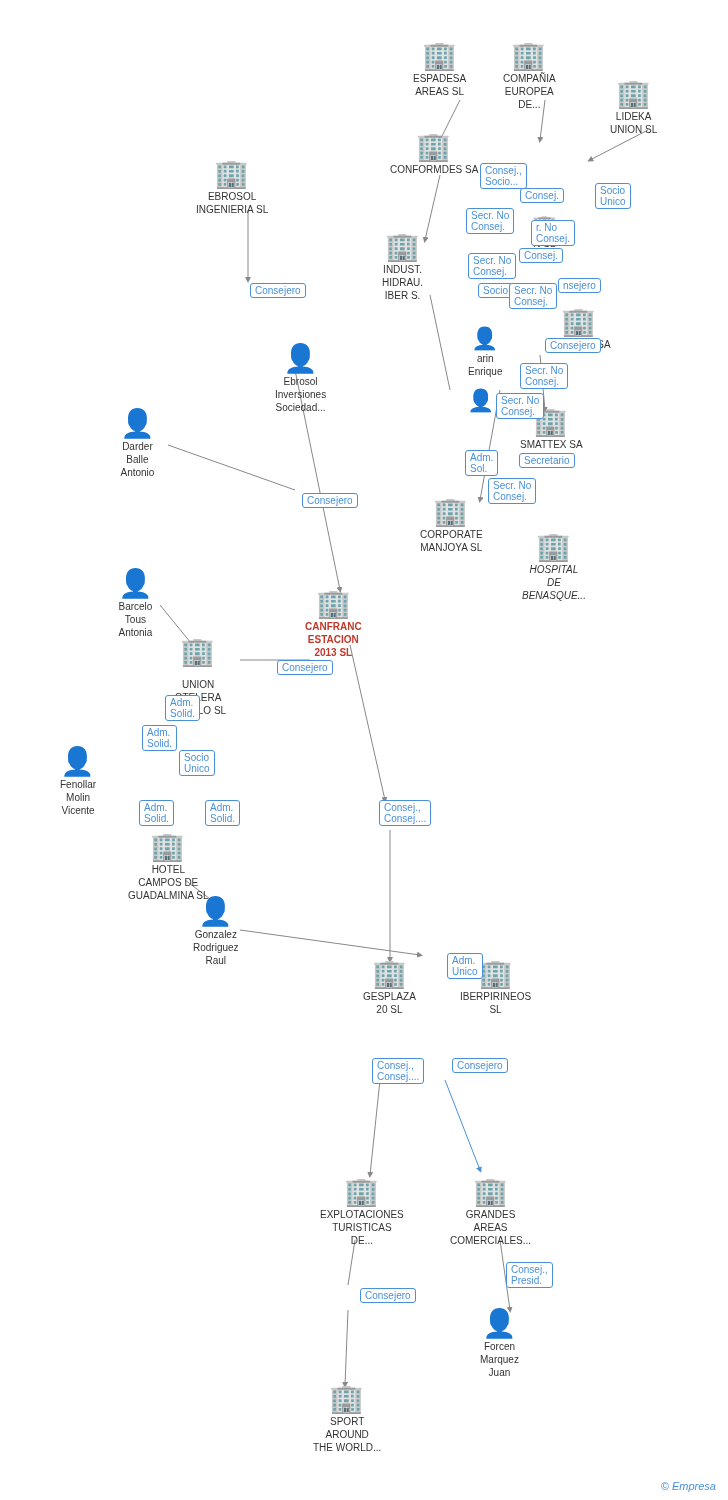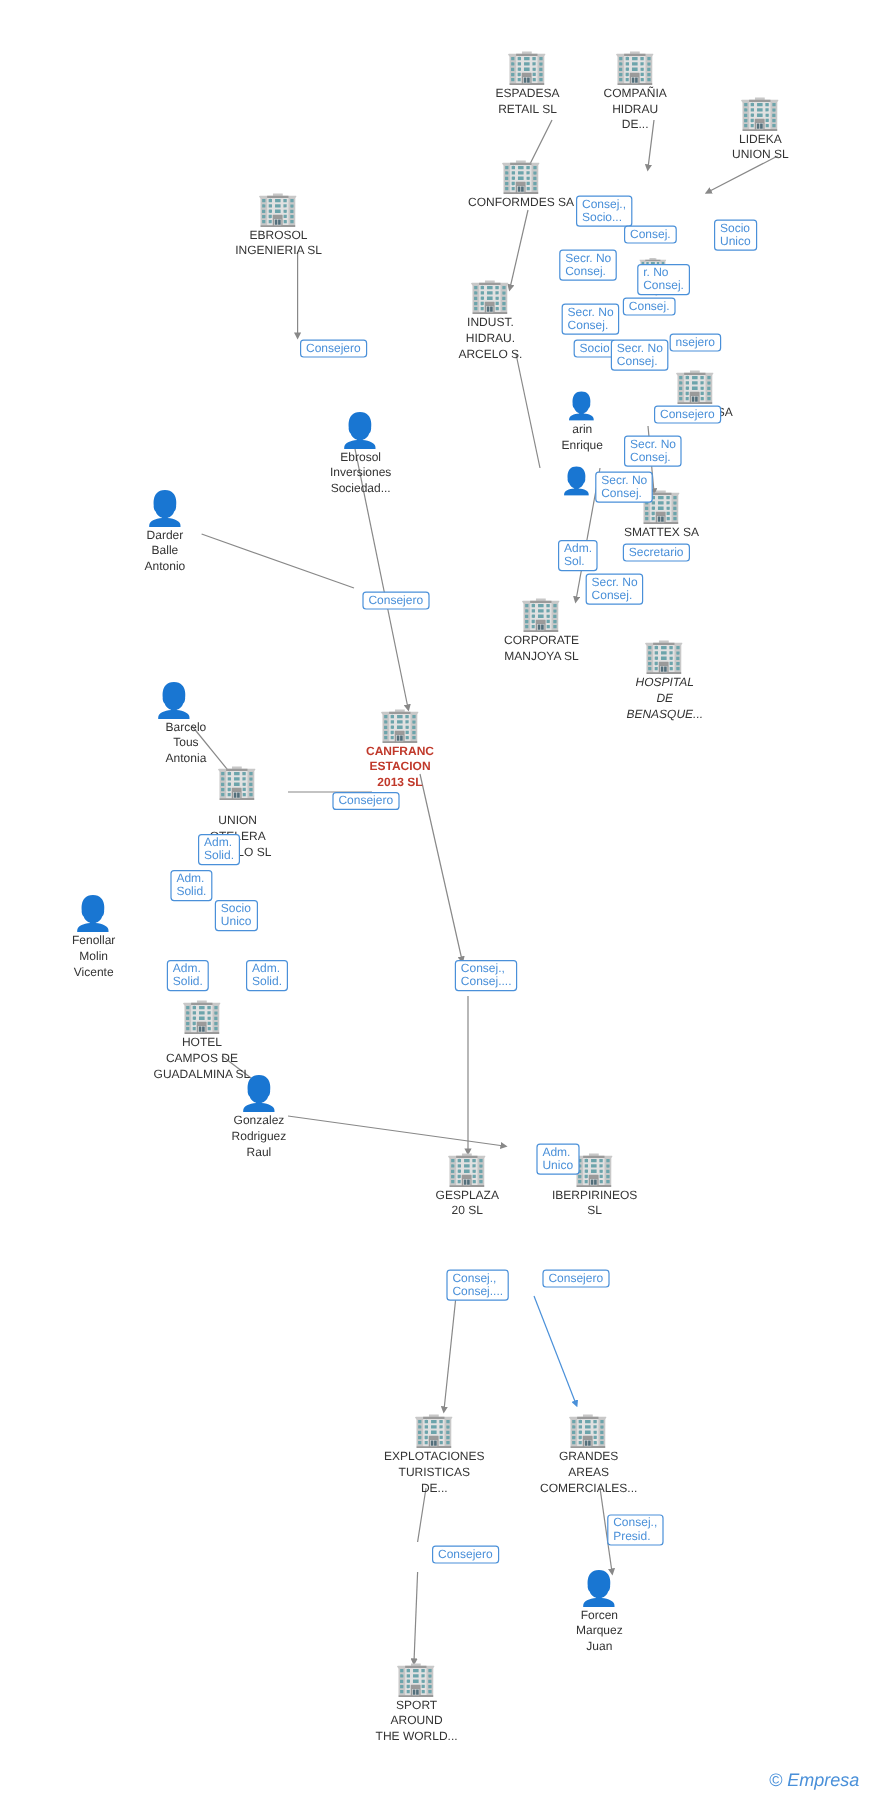--- a/index.html
+++ b/index.html
@@ -56,21 +56,21 @@
       font-size: 10px;
       white-space: nowrap;
       cursor: default;
       z-index: 10;
       margin-left: 32px;
     }
     .footer {
       position: absolute;
       bottom: 8px;
       right: 12px;
-      font-size: 15px;
+      font-size: 11px;
       color: #4a90d9;
       font-style: italic;
     }
     .footer span.copy { color: #4a90d9; }
   </style>
 </head>
 <body>
 
 <div id="graph-container">
   <svg id="connections">
@@ -141,21 +141,21 @@
 
   <div class="node" style="left:120px;top:410px;">
     <div class="node-icon person">👤</div>
     <div class="node-label" style="white-space:pre-line;">Darder
 Balle
 Antonio</div>
   </div>
 
   <div class="node" style="left:118px;top:570px;">
     <div class="node-icon person">👤</div>
-    <div class="node-label" style="white-space:pre-line;margin-left:20px;">Barcelo
+    <div class="node-label" style="white-space:pre-line;">Barcelo
 Tous
 Antonia</div>
   </div>
 
   <div class="node" style="left:170px;top:638px;">
     <div class="node-icon company">🏢</div>
     <div class="node-label" style="white-space:pre-line;margin-top:12px;">UNION
 OTELERA
 ARCELO SL</div>
   </div>
@@ -217,46 +217,46 @@
   <div class="node" style="left:313px;top:1385px;">
     <div class="node-icon company">🏢</div>
     <div class="node-label" style="white-space:pre-line;">SPORT
 AROUND
 THE WORLD...</div>
   </div>
 
   <div class="node" style="left:413px;top:42px;">
     <div class="node-icon company">🏢</div>
     <div class="node-label" style="white-space:pre-line;">ESPADESA
-RETAIL SL</div>
+AREAS SL</div>
   </div>
 
   <div class="node" style="left:503px;top:42px;">
     <div class="node-icon company">🏢</div>
     <div class="node-label" style="white-space:pre-line;">COMPAÑIA
-HIDRAU
+EUROPEA
 DE...</div>
   </div>
 
   <div class="node" style="left:610px;top:80px;">
     <div class="node-icon company">🏢</div>
     <div class="node-label" style="white-space:pre-line;">LIDEKA
 UNION SL</div>
   </div>
 
   <div class="node" style="left:390px;top:133px;">
     <div class="node-icon company">🏢</div>
     <div class="node-label" style="white-space:pre-line;">CONFORMDES SA</div>
   </div>
 
   <div class="node" style="left:382px;top:233px;">
     <div class="node-icon company">🏢</div>
     <div class="node-label" style="white-space:pre-line;">INDUST.
 HIDRAU.
-ARCELO S.</div>
+IBER S.</div>
   </div>
 
   <div class="node" style="left:520px;top:408px;">
     <div class="node-icon company">🏢</div>
     <div class="node-label" style="white-space:pre-line;">SMATTEX SA</div>
   </div>
 
   <div class="node" style="left:548px;top:308px;">
     <div class="node-icon company">🏢</div>
     <div class="node-label" style="white-space:pre-line;">SMATTEX SA</div>

